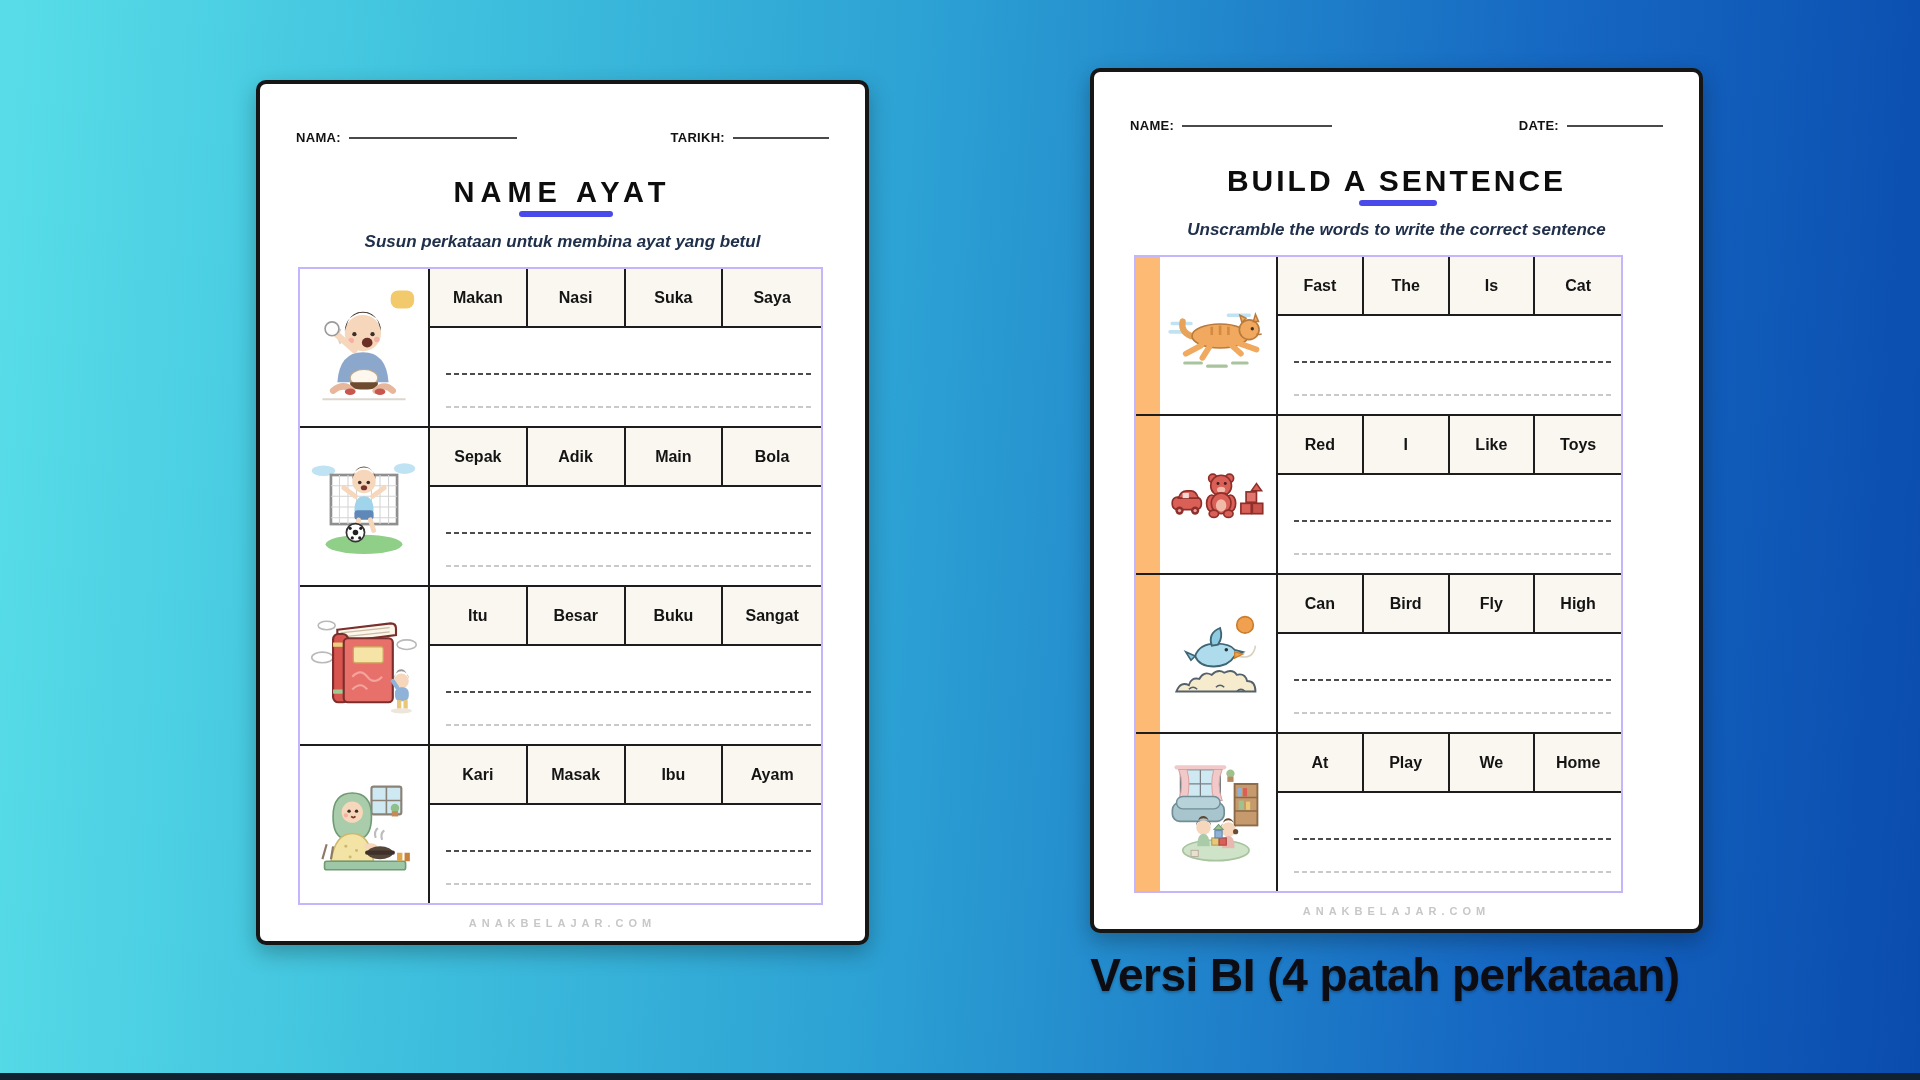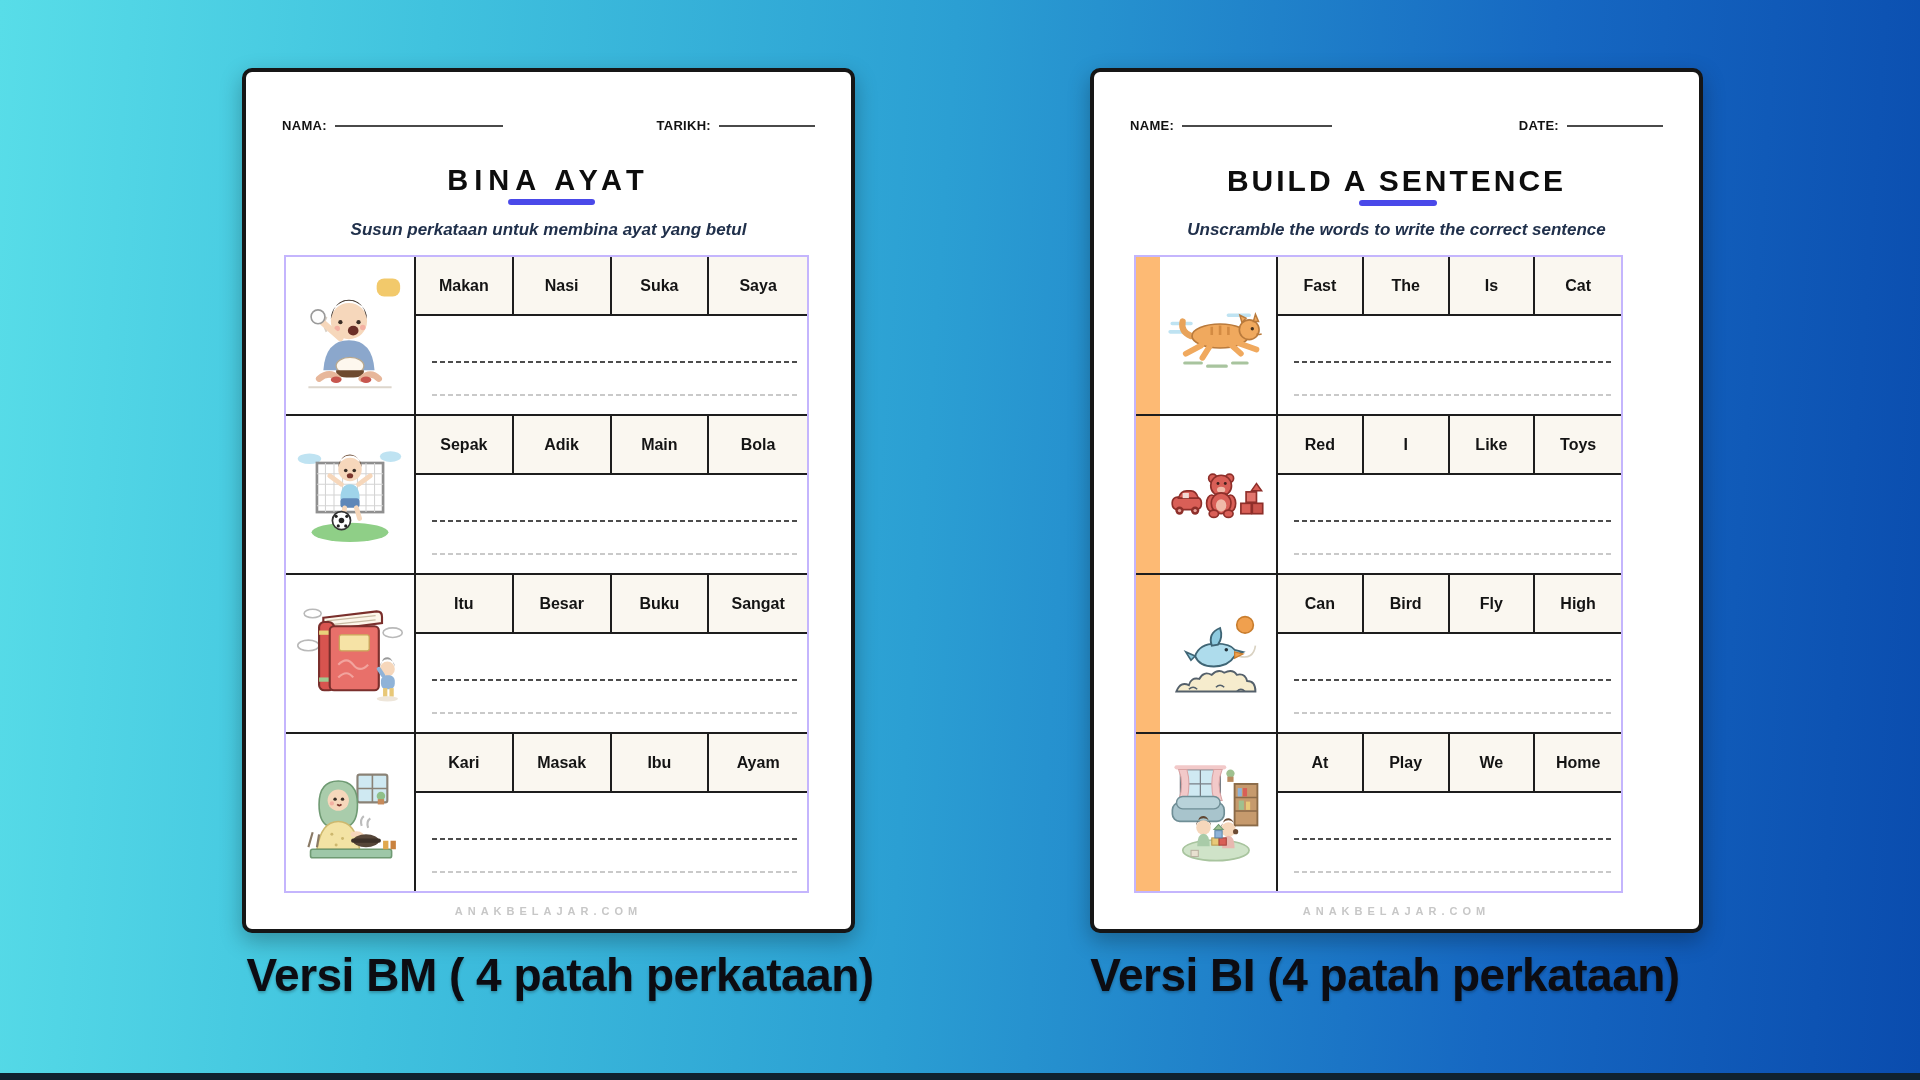--- a/index.html
+++ b/index.html
@@ -8,21 +8,21 @@
     font-family:"Liberation Sans","DejaVu Sans",sans-serif;
     background:linear-gradient(94deg,#58dde8 0%,#40c2de 22%,#2b9fd3 48%,#1668c2 78%,#0a4cae 100%);
   }
   .bottom-bar{position:absolute;left:0;bottom:0;width:100%;height:7px;background:#10222f;}
 
   
   .sheet{
     position:absolute;top:68px;width:605px;height:857px;background:#ffffff;
     border:4px solid #161616;border-radius:10px;box-shadow:0 8px 22px rgba(0,0,0,.28);
   }
-  .sheet-bm{left:242px;}
+  .sheet-bm{left:256px;margin-top:12px;}
   .sheet-bi{left:1078px;margin-left:12px;}
 
   .sheet-header{position:absolute;top:46px;left:36px;right:36px;display:flex;justify-content:space-between;align-items:center;}
   .field{display:flex;align-items:center;}
   .field-label{font-size:13px;font-weight:700;color:#121212;letter-spacing:.3px;}
   .field-line{display:inline-block;height:0;border-top:2px solid #4a4a4a;margin-left:8px;}
   .line-name{width:168px;}
   .line-date{width:96px;}
   .sheet-bi .line-name{width:150px;}
 
@@ -77,21 +77,21 @@
         <span class="field-line line-name"></span>
       </div>
       <div class="field">
         <span class="field-label">TARIKH:</span>
         <span class="field-line line-date"></span>
       </div>
     </div>
 
     <div class="title-wrap">
       <span class="title">
-        <span>BINA AYAT</span>
+        <span>NAME AYAT</span>
         <span class="title-underline"></span>
       </span>
     </div>
     <div class="subtitle">Susun perkataan untuk membina ayat yang betul</div>
 
     <div class="wtable">
 
       <div class="wrow">
         <div class="img-cell">
           <svg width="118" height="128" viewBox="0 0 110 120">
@@ -418,17 +418,16 @@
             <div class="dash dash-light"></div>
           </div>
         </div>
       </div>
 
     </div>
 
     <div class="sheet-footer">ANAKBELAJAR.COM</div>
   </div>
 
-  <div class="caption caption-bm">Versi BM ( 4 patah perkataan)</div>
   <div class="caption caption-bi">Versi BI (4 patah perkataan)</div>
 
   <div class="bottom-bar"></div>
 </div>
 
 </body></html>

